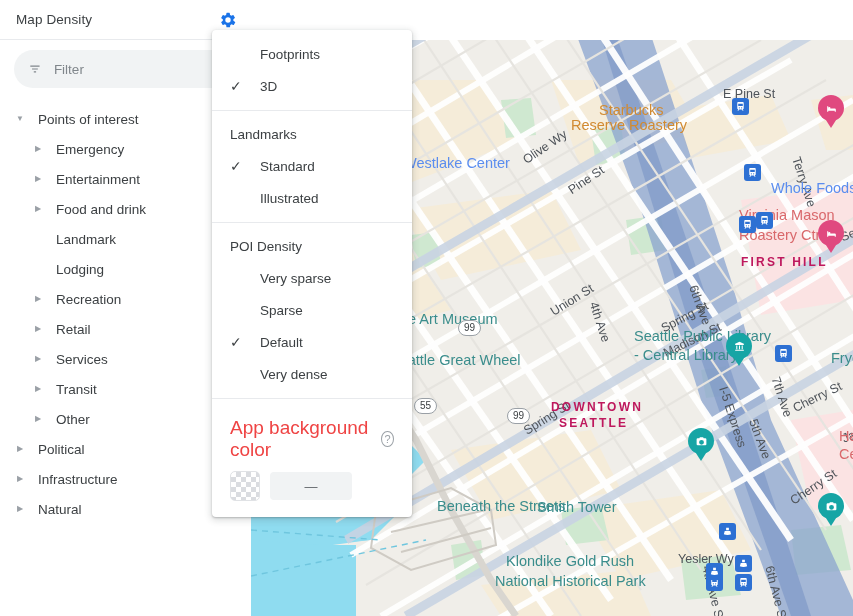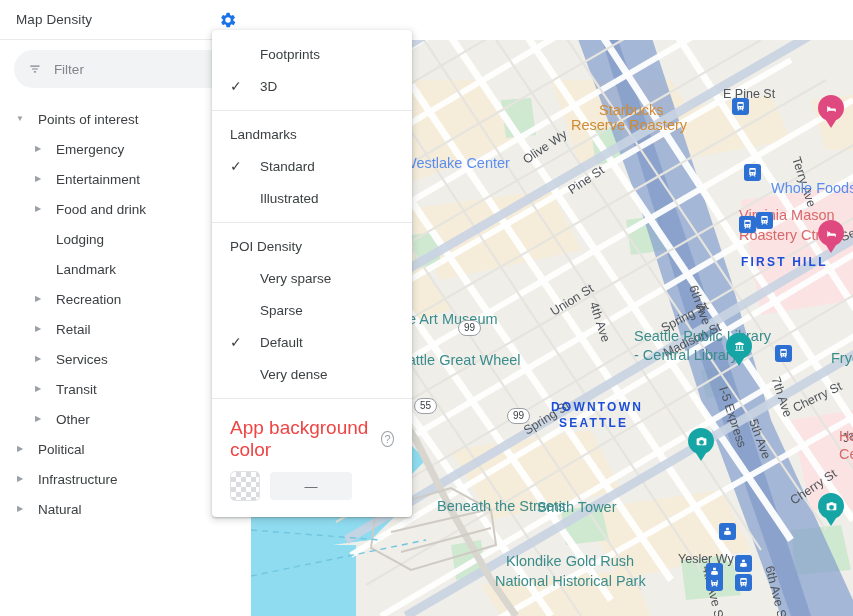--- a/index.html
+++ b/index.html
@@ -76,21 +76,21 @@
     position: absolute; white-space: nowrap;
     font-family: "Liberation Sans", sans-serif;
     pointer-events: none;
   }
   .poi-name { color: #3a8d8c; font-size: 14.5px; }
   .poi-name.blue { color: #5b8def; }
   .poi-name.orange { color: #d18a31; }
   .poi-name.red { color: #d9686b; }
   .street { color: #6a6f75; font-size: 11px; }
   .street.big { font-size: 12.5px; color: #4e5359; }
-  .hood { color: #1d4ed8; font-size: 12px; letter-spacing: 2.2px; font-weight: bold; }
+  .hood { color: #be185d; font-size: 12px; letter-spacing: 2.2px; font-weight: bold; }
 
   .pin {
     position: absolute;
     width: 26px; height: 34px;
   }
   .pin .head {
     width: 26px; height: 26px; border-radius: 50%;
     display: flex; align-items: center; justify-content: center;
     color: #fff; font-size: 13px; line-height: 1;
   }
@@ -468,25 +468,25 @@
         <div class="tree-row lvl1">
           <span class="caret">▶</span>
           <span class="tlabel">Entertainment</span>
         </div>
         <div class="tree-row lvl1">
           <span class="caret">▶</span>
           <span class="tlabel">Food and drink</span>
         </div>
         <div class="tree-row lvl1 nocaret">
           <span class="caret"></span>
-          <span class="tlabel">Lodging</span>
+          <span class="tlabel">Landmark</span>
         </div>
         <div class="tree-row lvl1 nocaret">
           <span class="caret"></span>
-          <span class="tlabel">Landmark</span>
+          <span class="tlabel">Lodging</span>
         </div>
         <div class="tree-row lvl1">
           <span class="caret">▶</span>
           <span class="tlabel">Recreation</span>
         </div>
         <div class="tree-row lvl1">
           <span class="caret">▶</span>
           <span class="tlabel">Retail</span>
         </div>
         <div class="tree-row lvl1">

